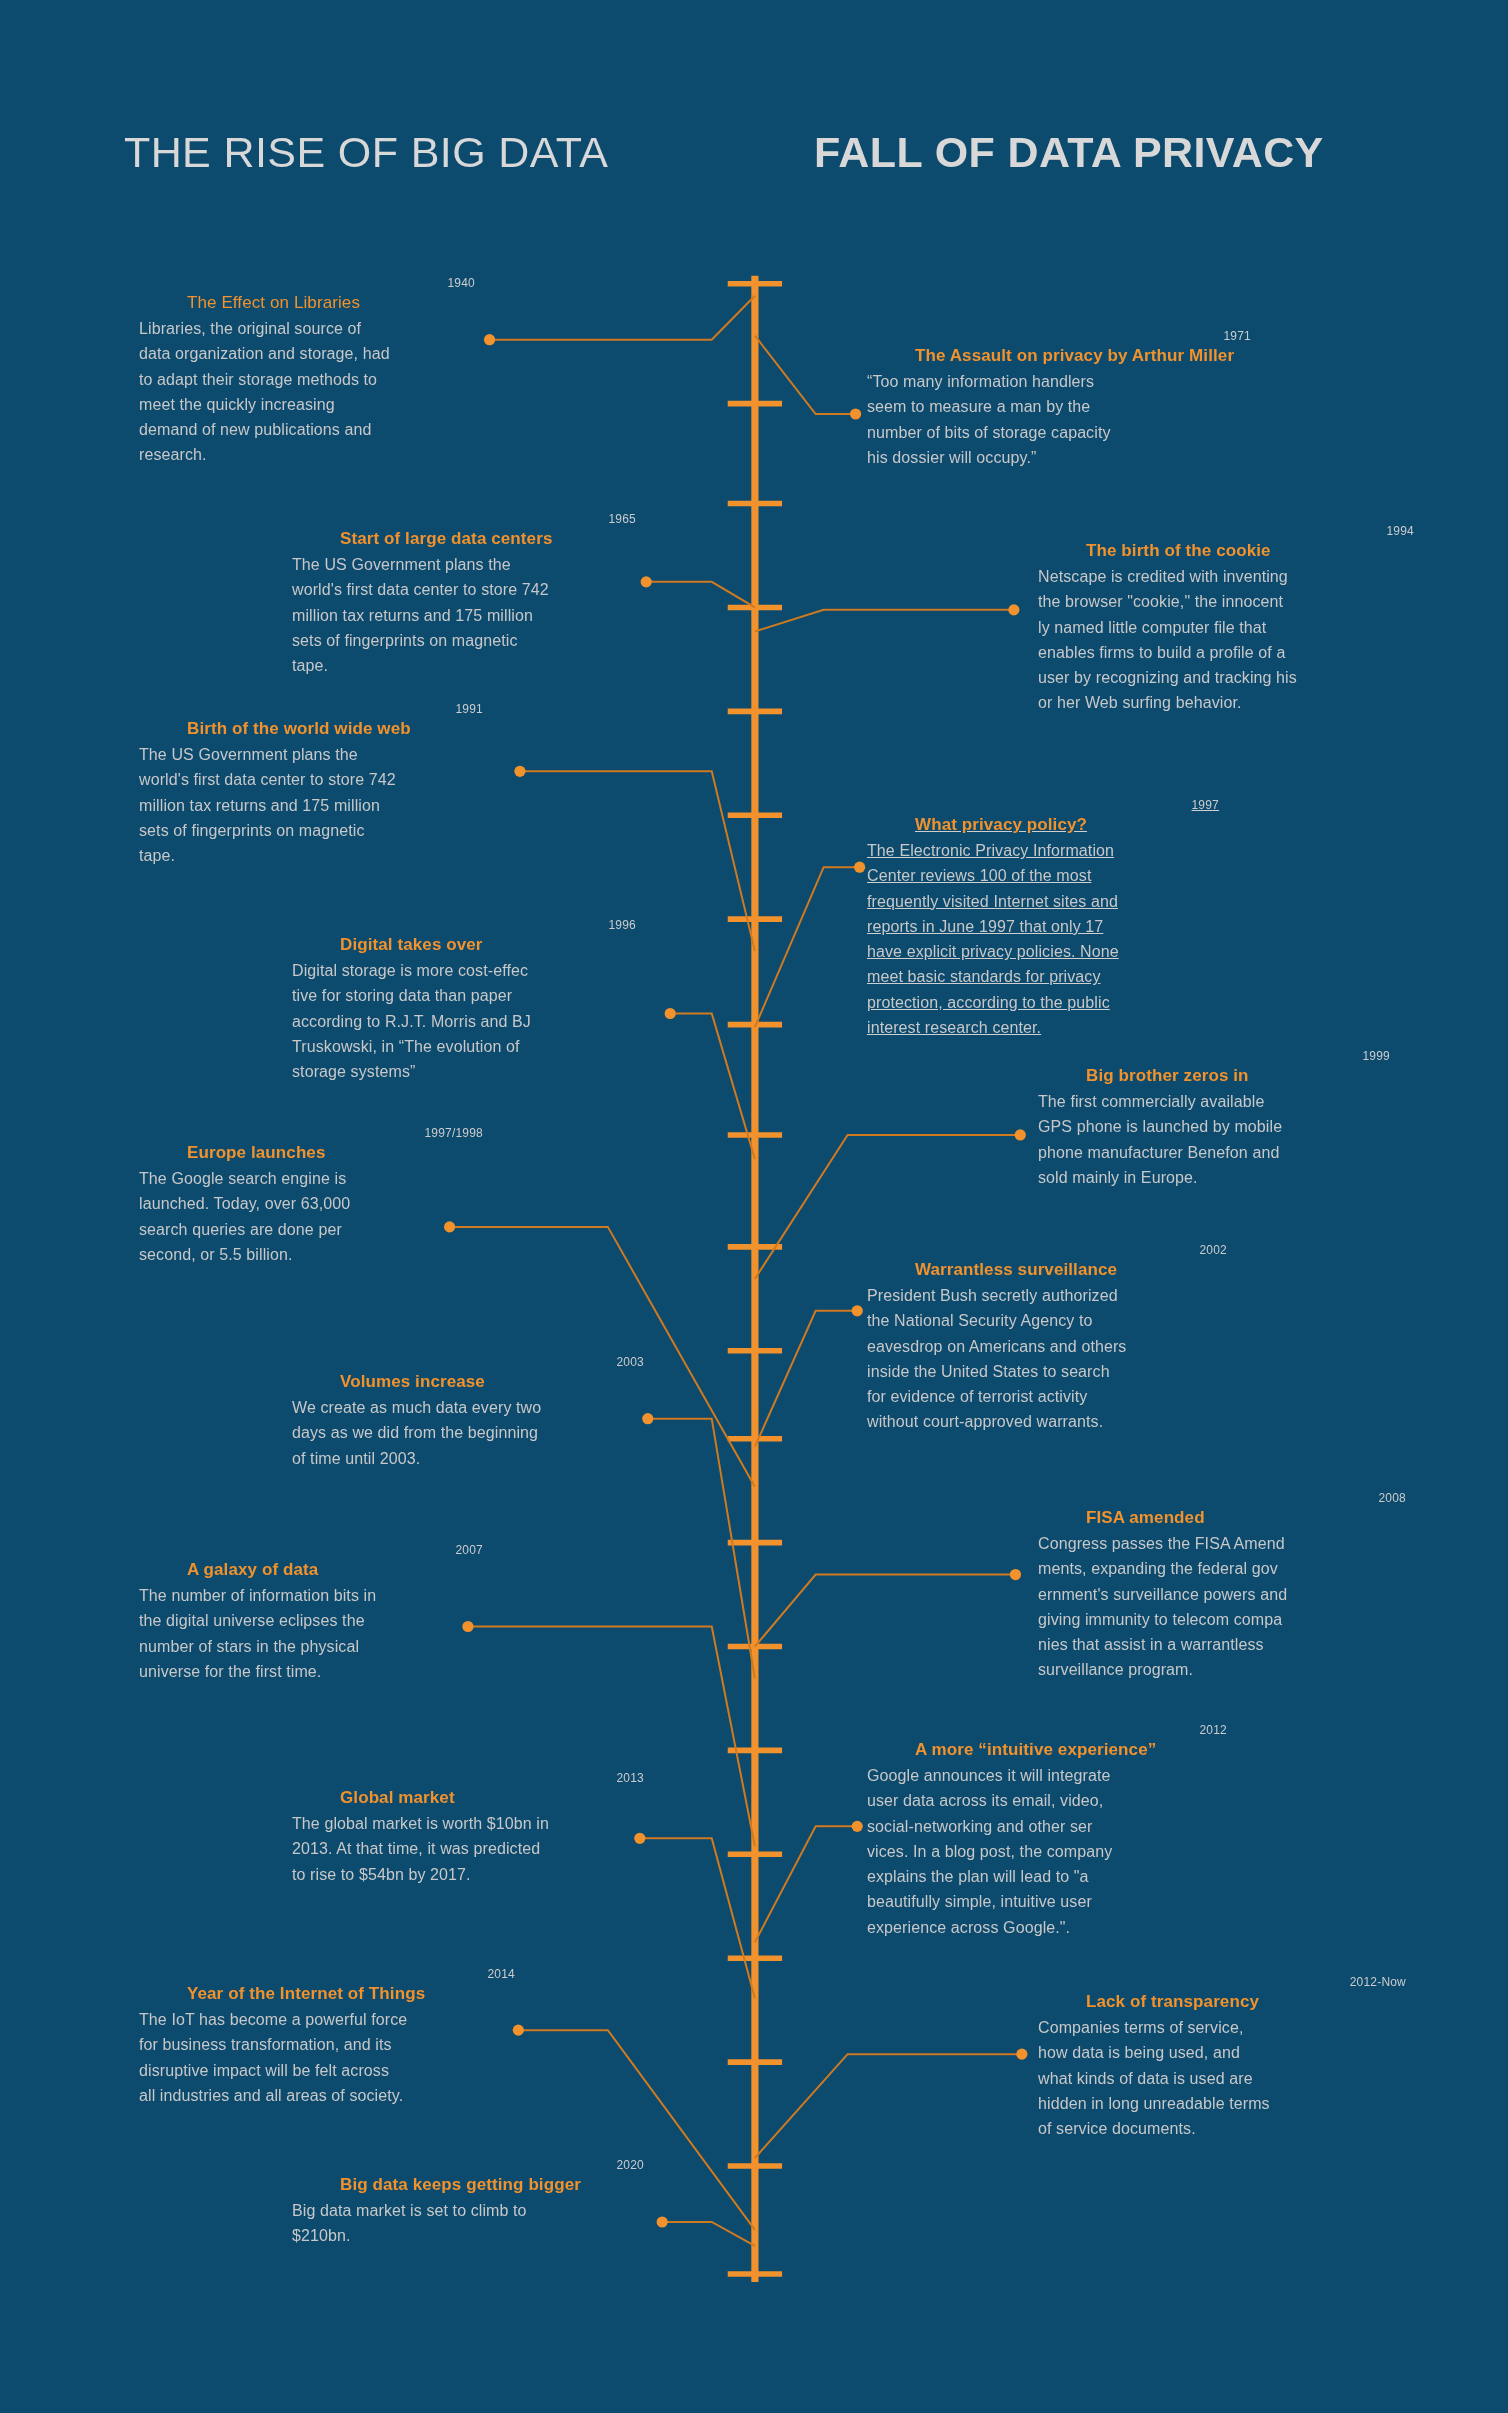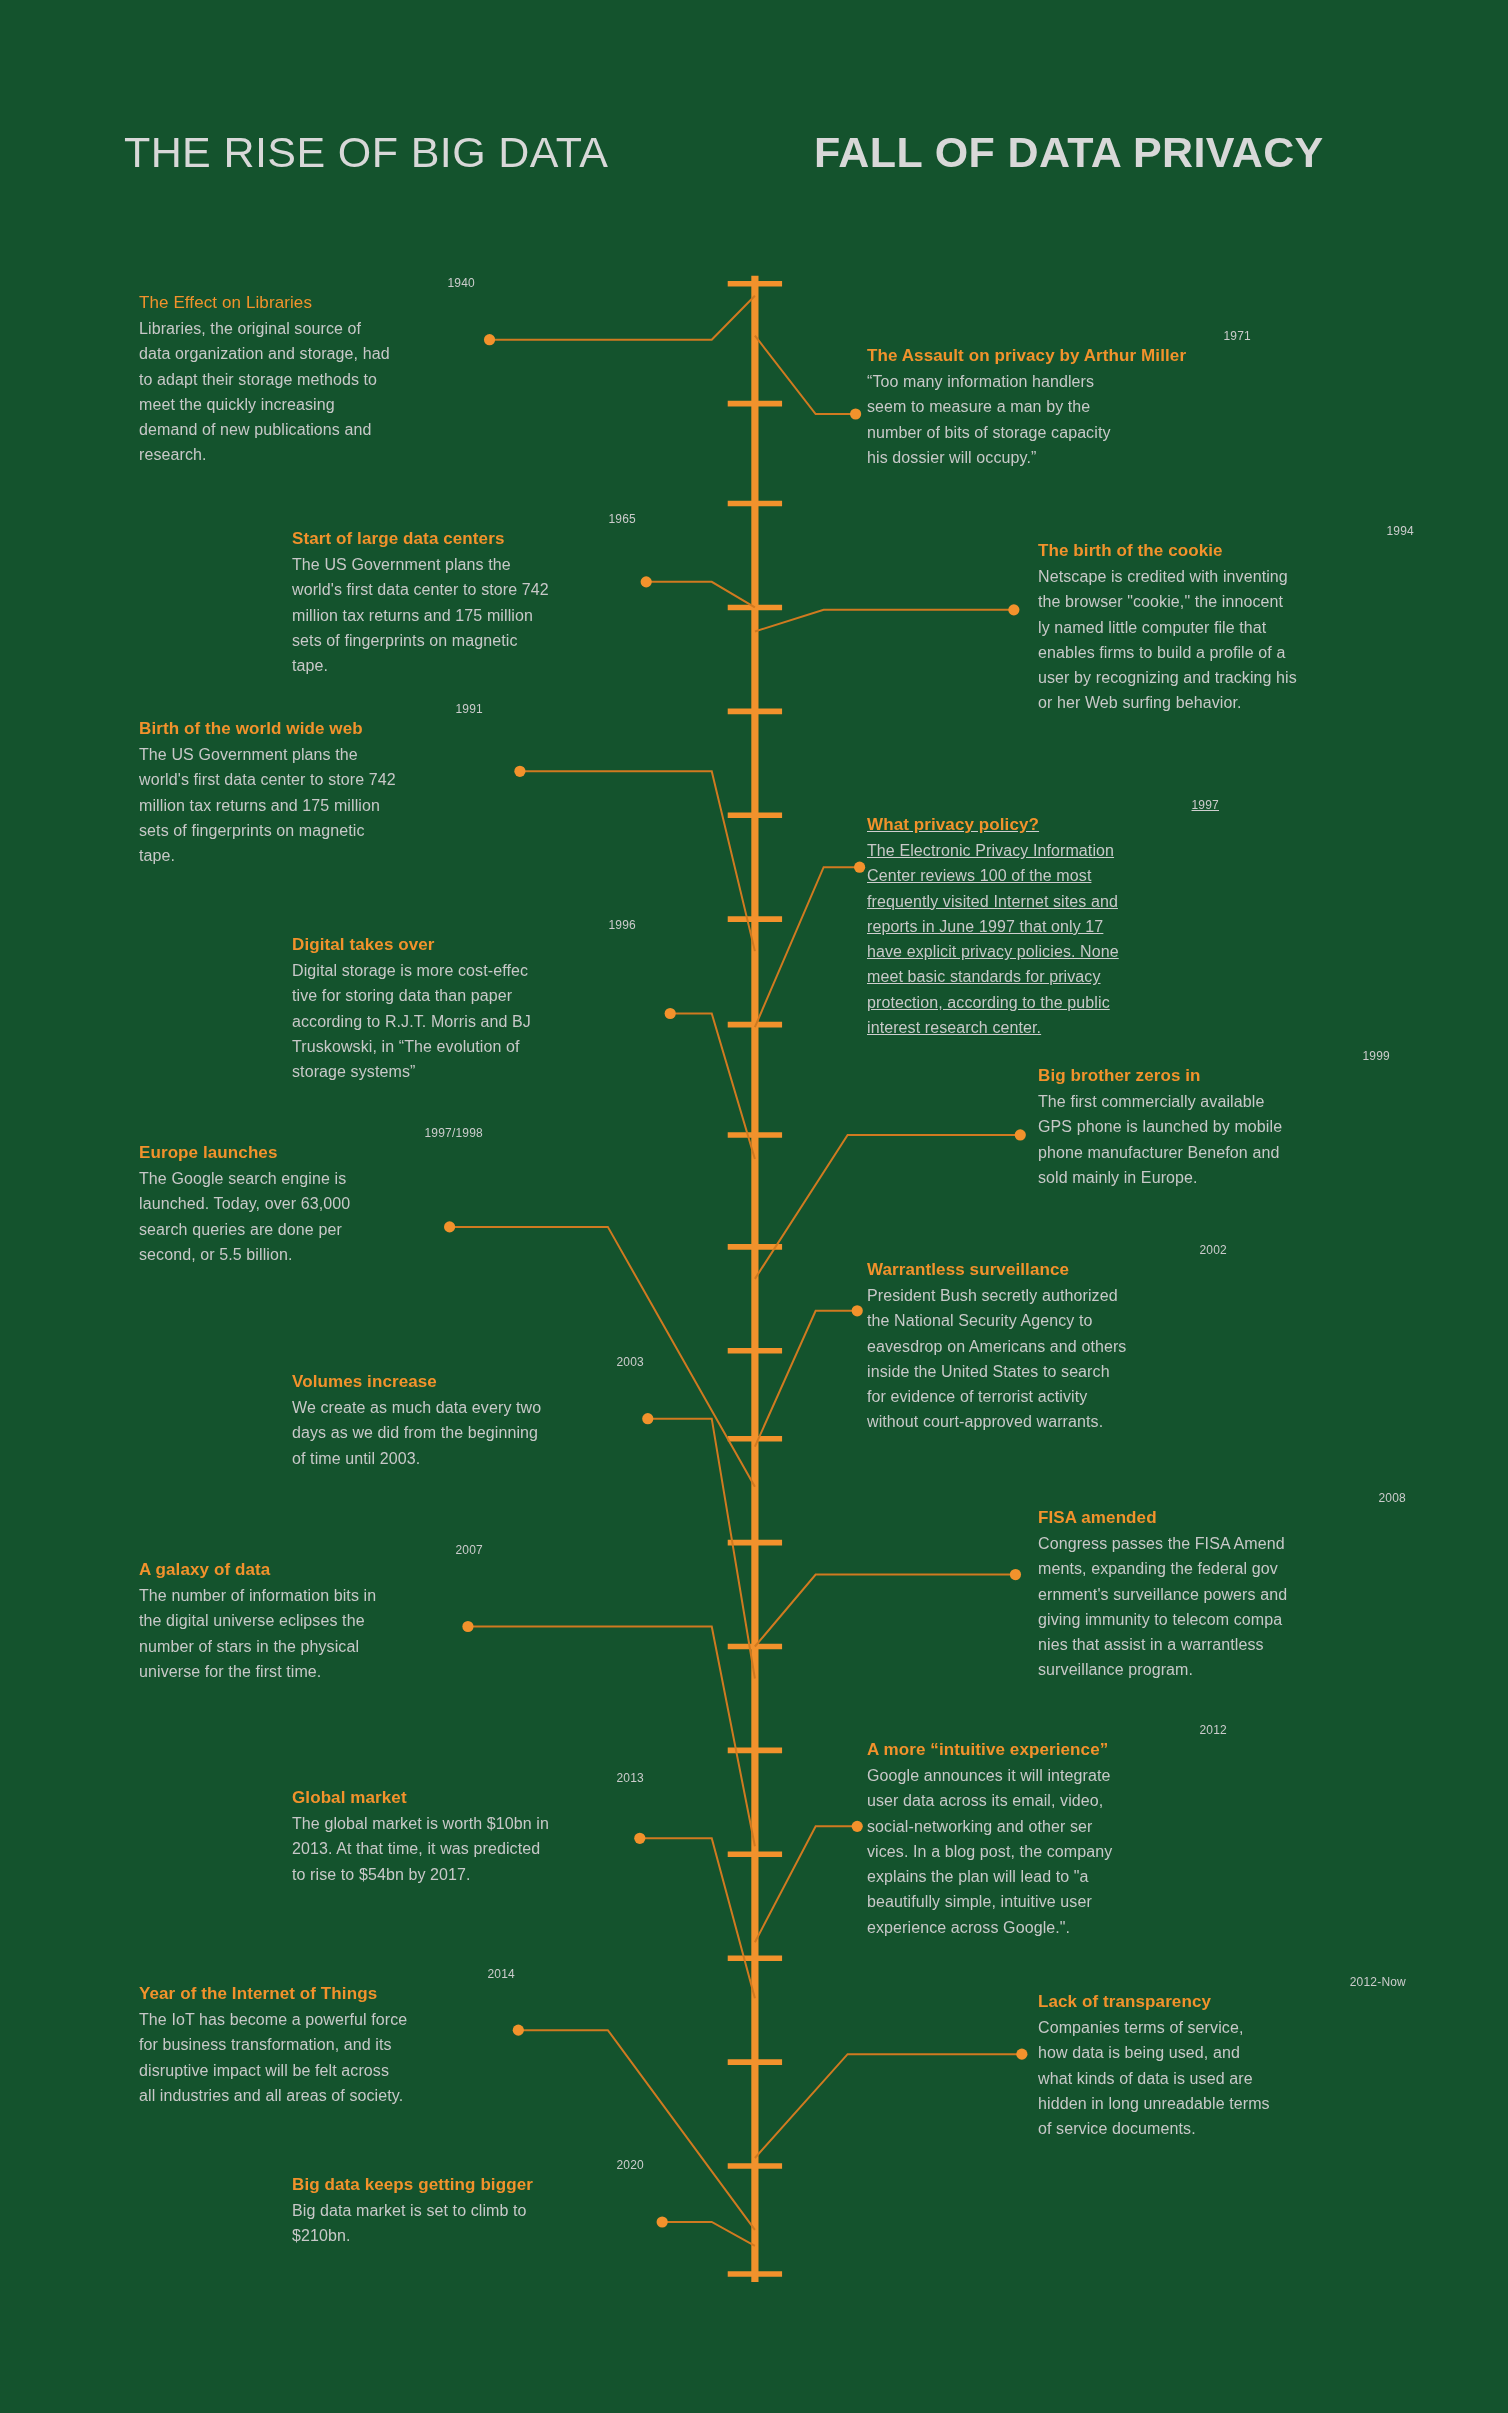--- a/index.html
+++ b/index.html
@@ -4,21 +4,21 @@
 <style>
   html, body {
     margin: 0;
     padding: 0;
     background: #222222;
   }
   #page {
     position: relative;
     width: 1509px;
     height: 2413px;
-    background: #14532d;
+    background: #0c4a6e;
     overflow: hidden;
     font-family: "Liberation Sans", sans-serif;
     -webkit-font-smoothing: antialiased;
   }
 
   
   .title {
     position: absolute;
     color: #d8d8d8;
     font-size: 43px;
@@ -53,20 +53,21 @@
     letter-spacing: 0.2px;
     text-align: right;
   }
   .entry .headline {
     font-size: 17px;
     font-weight: bold;
     color: #f2922c;
     line-height: 1.35;
     margin-bottom: 0.8px;
     letter-spacing: 0.1px;
+    margin-left: 48px;
   }
   .entry.light-headline .headline {
     font-weight: 400;
   }
   .entry .body {
     font-size: 16px;
     font-weight: 300;
     color: #c8c8c8;
     line-height: 1.58;
     letter-spacing: 0.1px;

